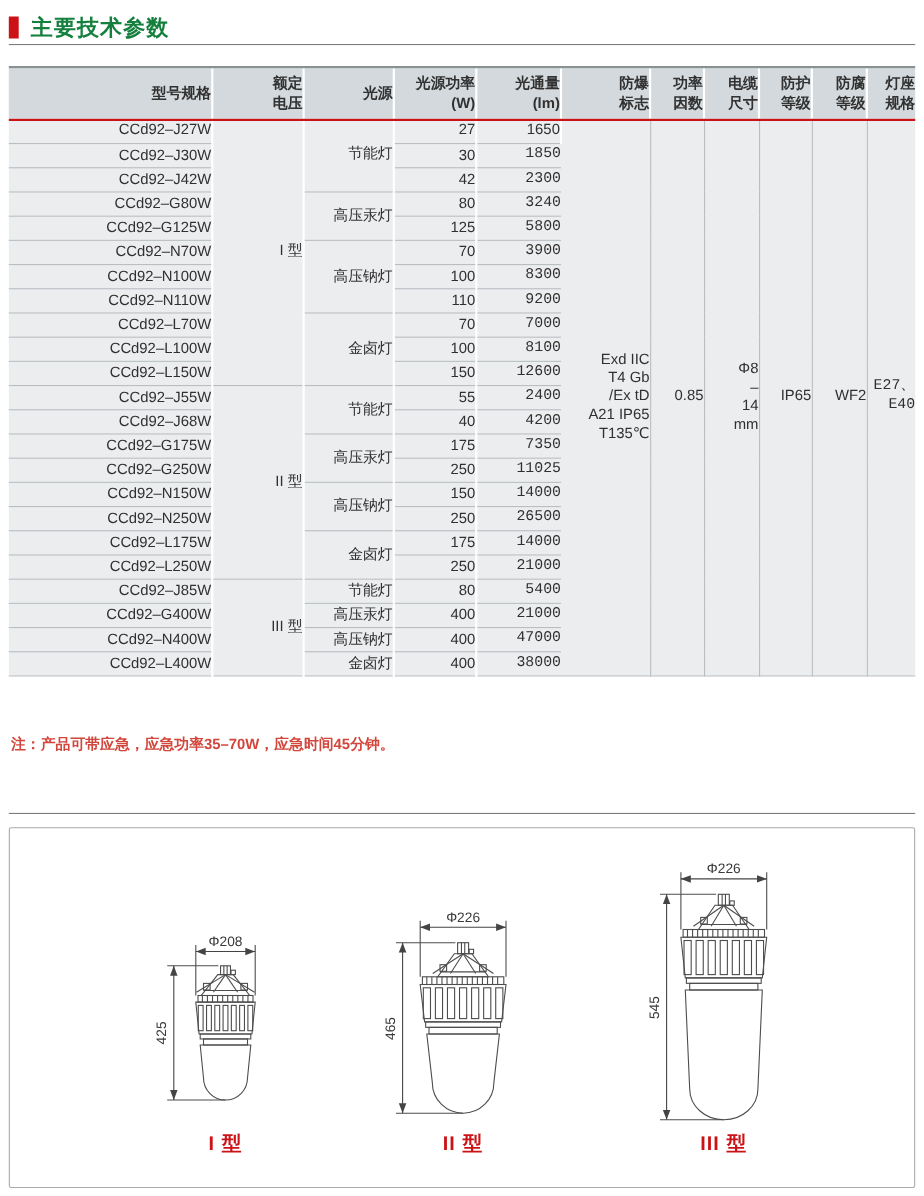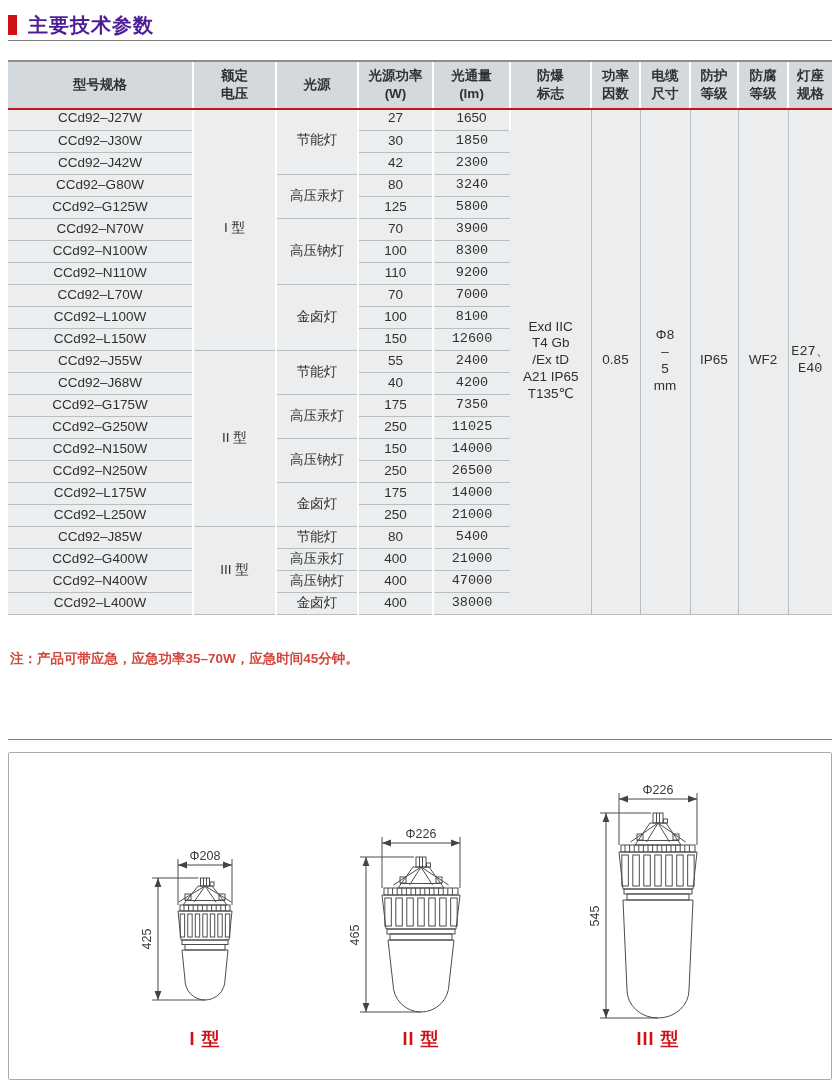--- a/index.html
+++ b/index.html
@@ -6,48 +6,48 @@
   html,body { background:#fff; }
   body {
     width:840px; height:1087px; position:relative; overflow:hidden;
     font-family:"Liberation Sans","DejaVu Sans",sans-serif; color:#333;
   }
   .page { position:absolute; inset:0; }
 
   
   .section-header { position:absolute; left:8px; display:flex; align-items:center; gap:11px; height:22px; }
   .red-bar { width:9px; height:20px; background:var(--accent-red,#cb1216); flex:0 0 auto; }
-  .section-title { font-size:20px; font-weight:bold; color:#4c1d95; letter-spacing:1px; }
+  .section-title { font-size:20px; font-weight:bold; color:#15803d; letter-spacing:1px; }
   .hrule { position:absolute; left:8px; width:824px; height:1px; background:#7d7d7b; }
 
   
   .spec-table {
     position:absolute; top:62px; left:8px; width:824px;
     border-collapse:collapse; table-layout:fixed;
-    font-size:13.5px; text-align:center;
+    font-size:13.5px; text-align:right;
   }
   .spec-table th {
     background:var(--header-bg,#d3d9dc); height:46px; font-weight:bold; color:#313131;
     white-space:pre-line; line-height:1.3; vertical-align:middle;
     border-right:2px solid #fff;
   }
   .spec-table th:last-child { border-right:none; }
   .spec-table td {
     background:var(--cell-bg,#ecedef); height:22px; color:#303030;
     border-right:2px solid #fff; border-bottom:1px solid var(--row-line,#b9bec1);
     vertical-align:middle; line-height:1.25;
   }
   .spec-table td.merged { border-right:1px solid var(--row-line,#b9bec1); }
   .spec-table td.merged:last-child,
   .spec-table td:last-child { border-right:none;font-family:Liberation Mono, monospace; }
   .spec-table td.pre { white-space:pre-line; }
   .dark-line { position:absolute; top:60px; left:8px; width:824px; height:2px; background:#8a9194; }
   .red-line  { position:absolute; top:108px; left:8px; width:824px; height:2px; background:var(--accent-red,#cb1216); }
 
-  .note { position:absolute; top:650px; left:10px; font-size:13.5px; font-weight:bold; color:var(--note-red,#d2463c); }
+  .note { position:absolute; top:668px; left:10px; font-size:13.5px; font-weight:bold; color:var(--note-red,#d2463c); }
 
   
   .panel {
     position:absolute; top:752px; left:8px; width:824px; height:328px;
     border:1px solid #ababab; border-radius:2px; background:#fff;
   }
   .panel svg { position:absolute; left:0; top:0; }
   .dim-text { font-size:12.5px; fill:#3a3a3a; font-family:"Liberation Sans","DejaVu Sans",sans-serif; }
   .lamp-label {
     position:absolute; top:274px; width:100px; text-align:center;
@@ -111,21 +111,21 @@
           <td>27</td>
           <td>1650</td>
           <td rowspan="23" class="merged pre">Exd IIC
 T4 Gb
 /Ex tD
 A21 IP65
 T135℃</td>
           <td rowspan="23" class="merged">0.85</td>
           <td rowspan="23" class="merged pre">Φ8
 –
-5
+14
 mm</td>
           <td rowspan="23" class="merged">IP65</td>
           <td rowspan="23" class="merged">WF2</td>
           <td rowspan="23" class="merged pre">E27、
 E40</td>
         </tr>
         <tr>
           <td>CCd92–J30W</td>
           <td>30</td>
           <td>1850</td>

